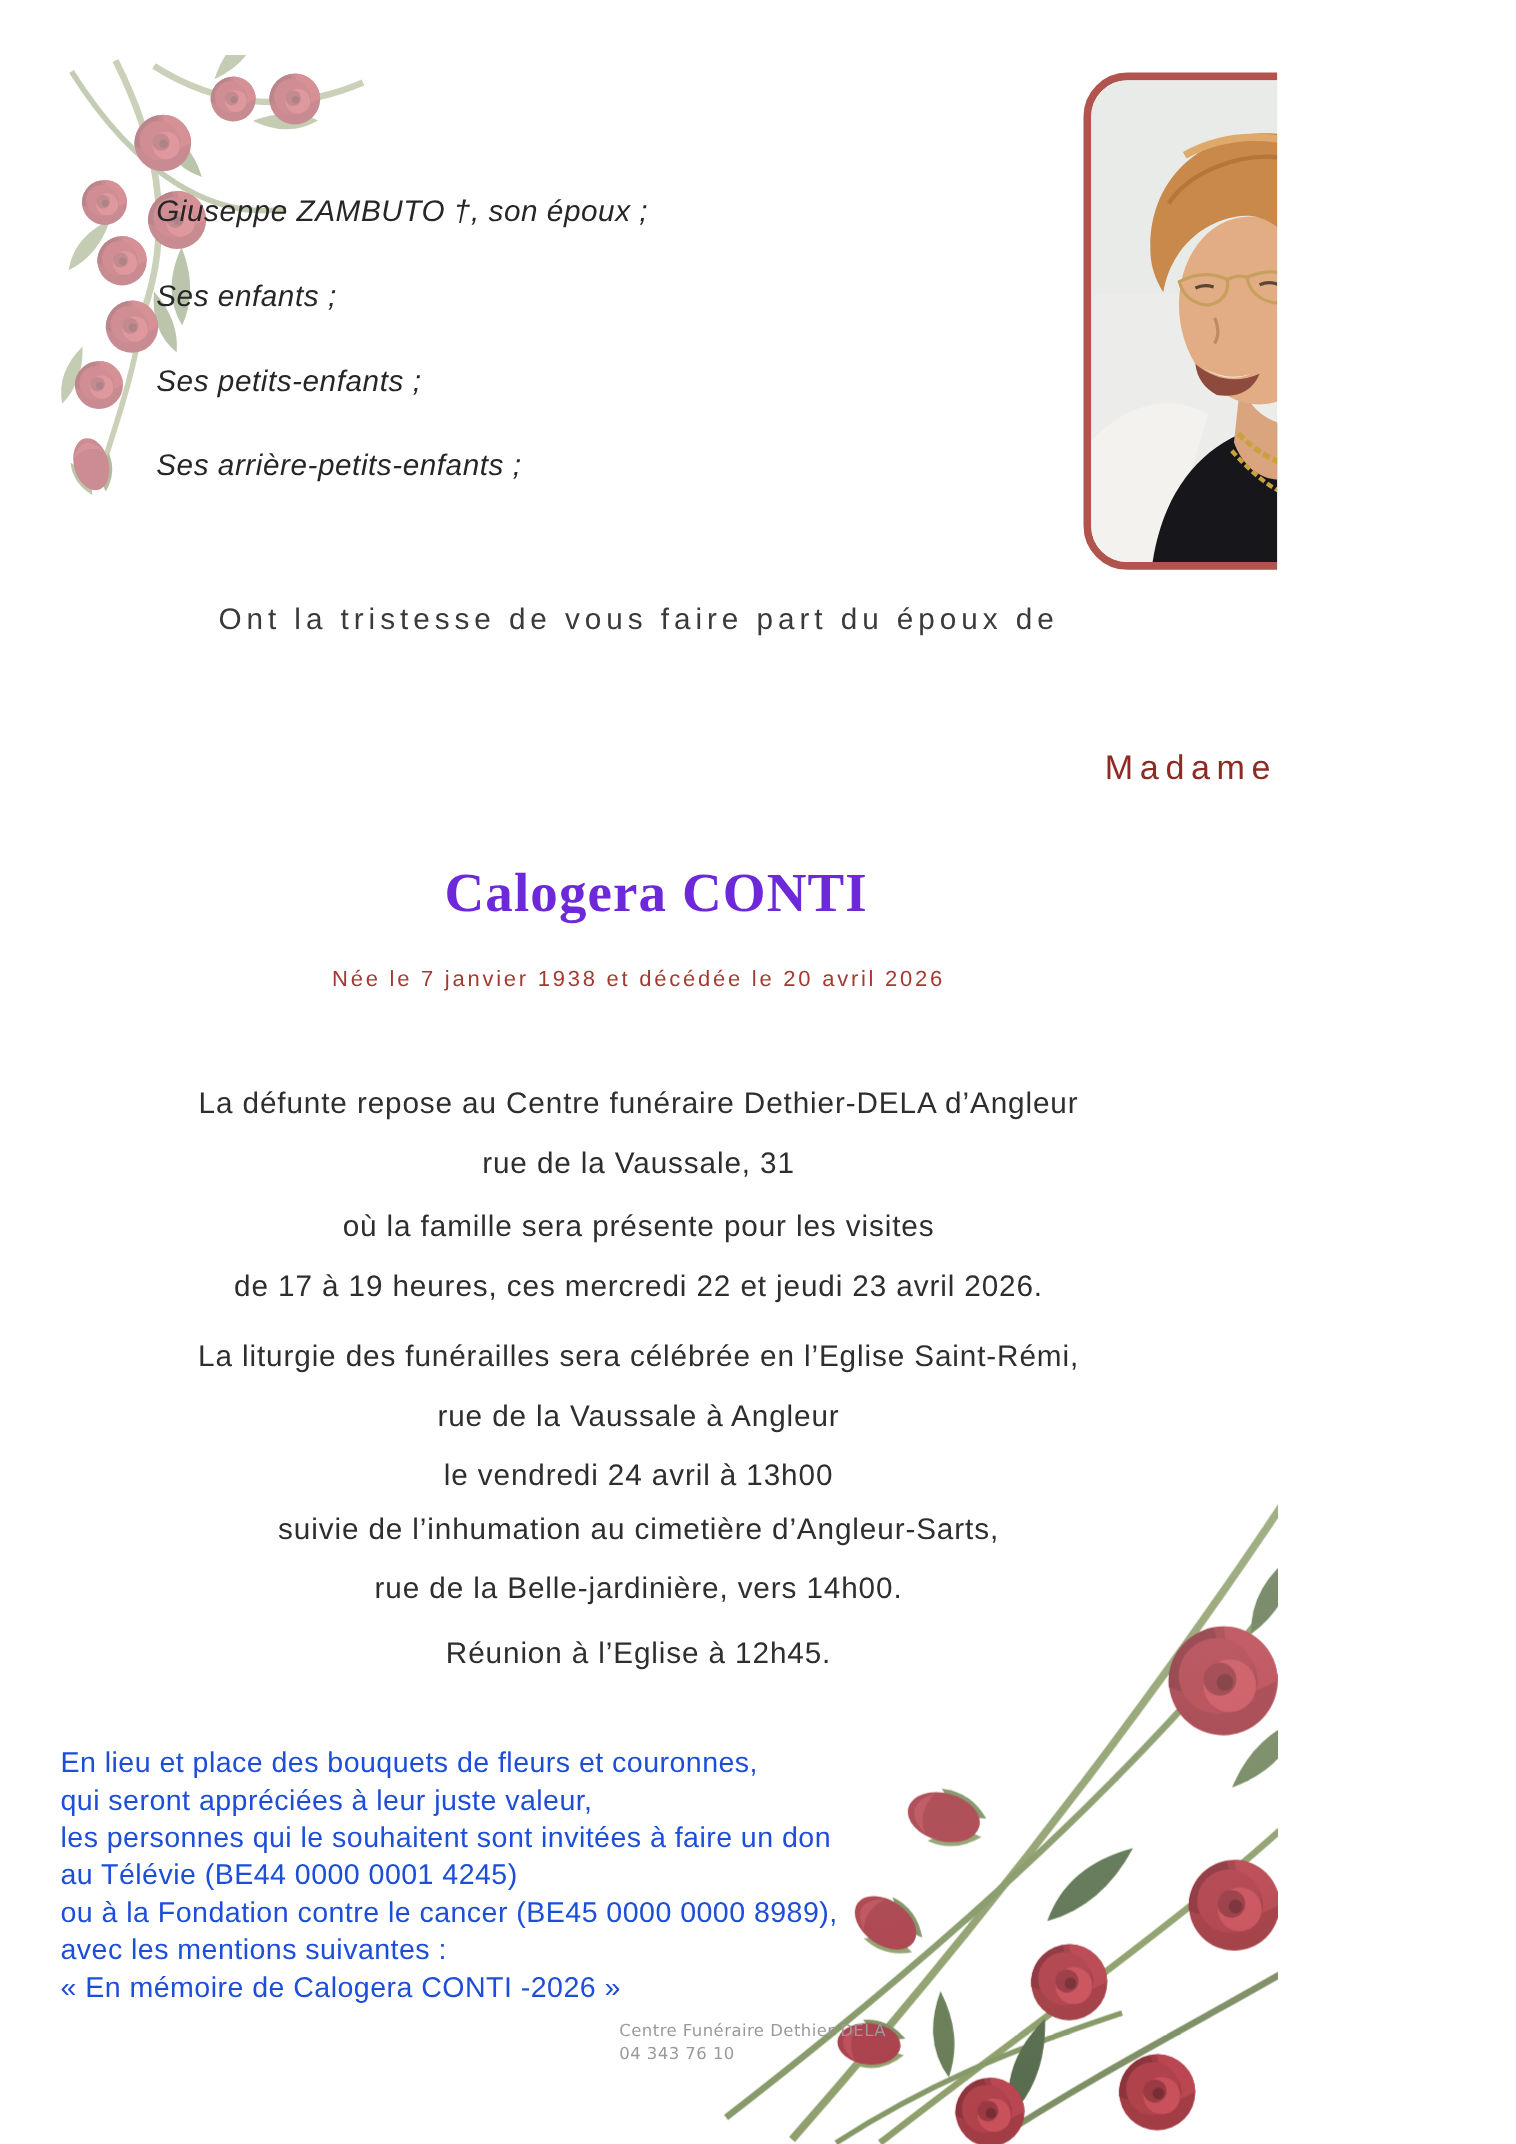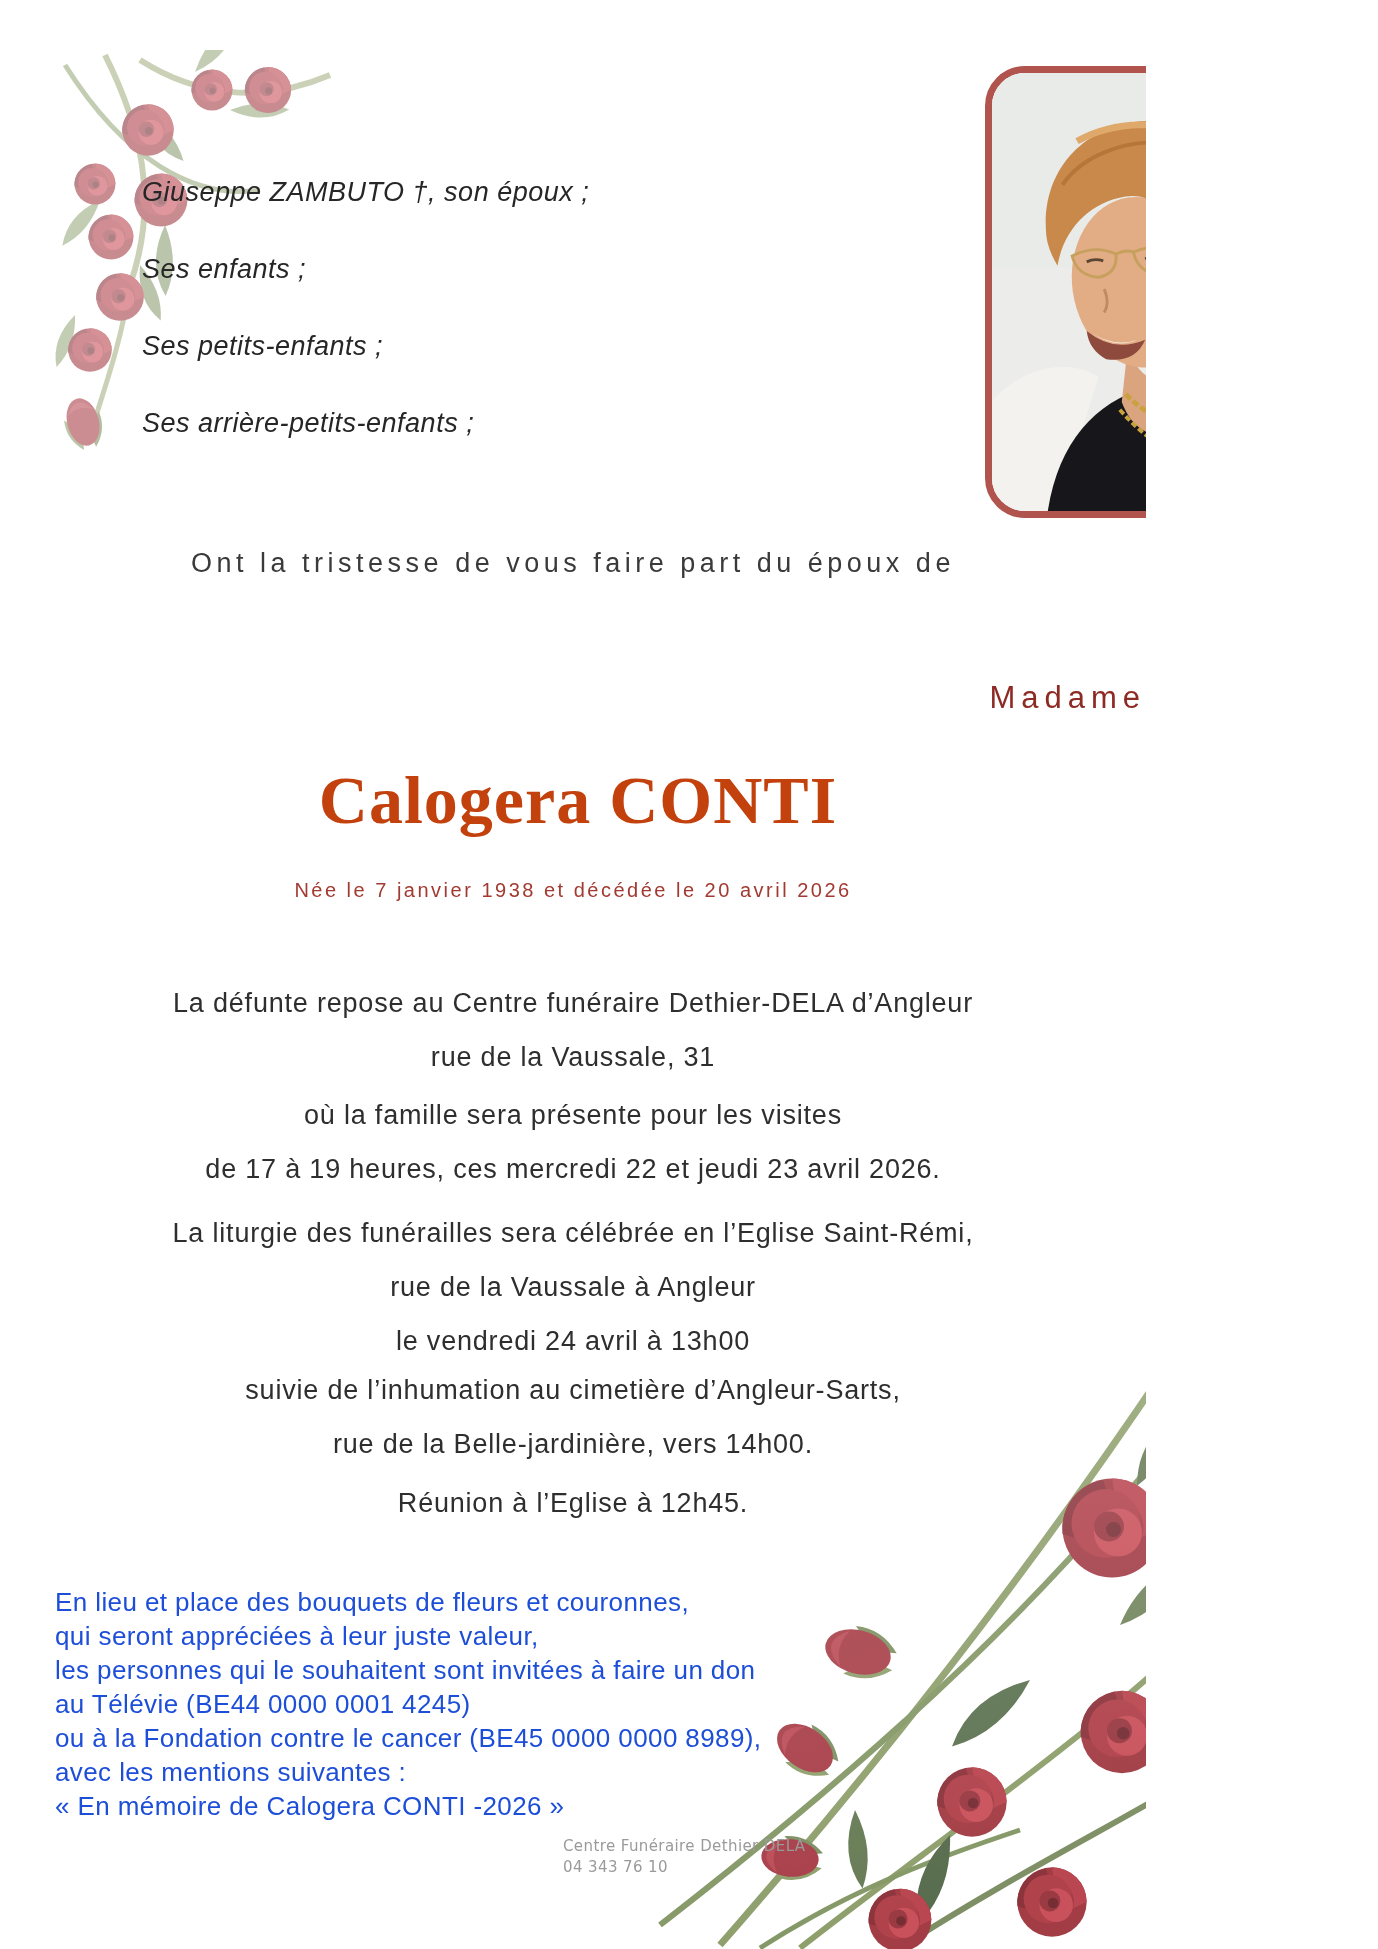--- a/index.html
+++ b/index.html
@@ -4,39 +4,40 @@
 <style>
   html,body{margin:0;padding:0;background:#ffffff;}
   .page{
     position:relative;
     width:1146px;
     height:1949px;
     background:#ffffff;
     overflow:hidden;
     font-family:"Liberation Sans", sans-serif;
     color:#2e2e2e;
+    padding-left:15px;
   }
   .abs{position:absolute;}
   
   .roses-tl{left:45px;top:50px;width:290px;height:430px;z-index:1;}
   .roses-br{left:600px;top:1040px;width:778px;height:909px;z-index:1;}
   .photo-frame{
     left:985px;top:66px;width:330px;height:452px;
     border:7px solid #b0544d;border-radius:40px;
     box-sizing:border-box;overflow:hidden;background:#ecedeb;z-index:2;
   }
   .photo-frame svg{display:block;width:100%;height:100%;}
   .txt{z-index:3;}
   .family{left:142px;top:178px;font-style:italic;font-size:27px;line-height:28px;color:#262626;letter-spacing:0.5px;}
   .family p{margin:0 0 49px 0;}
   .centerline{left:0;width:100%;text-align:center;}
   .announce{top:548px;font-size:27px;letter-spacing:4.5px;color:#3a3a3a;}
   .madame{top:680px;font-size:31px;letter-spacing:6px;color:#8e2a24;text-align:right;}
-  .name{top:760px;margin:5px;font-family:"Liberation Serif", serif;font-weight:bold;
-        font-size:68px;line-height:70px;letter-spacing:1px;color:#c2410c;}
+  .name{top:760px;margin:16px;font-family:"Liberation Serif", serif;font-weight:bold;
+        font-size:50px;line-height:70px;letter-spacing:1px;color:#6d28d9;}
   .dates{top:879px;font-size:20px;letter-spacing:2.5px;color:#a23a31;}
   .para{left:0;width:100%;text-align:center;font-size:27px;line-height:38px;color:#2e2e2e;letter-spacing:0.8px;}
   .para p{margin:16px;}
   .p-repose{top:968px;}
   .p-visites{top:1080px;}
   .p-liturgie{top:1198px;}
   .p-inhumation{top:1355px;}
   .p-reunion{top:1468px;}
   .donation{left:55px;top:1585px;font-size:26px;line-height:34px;color:#1d4ed8;letter-spacing:0.4px;}
   .donation p{margin:0;}

